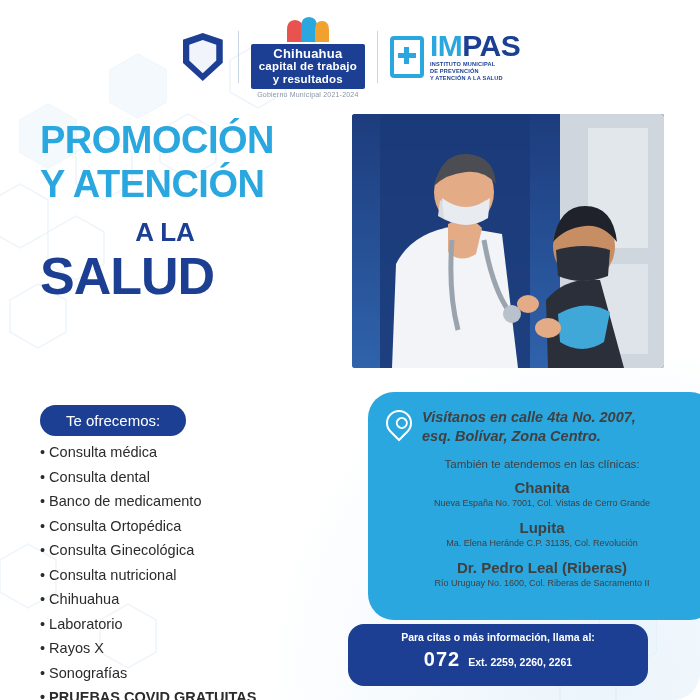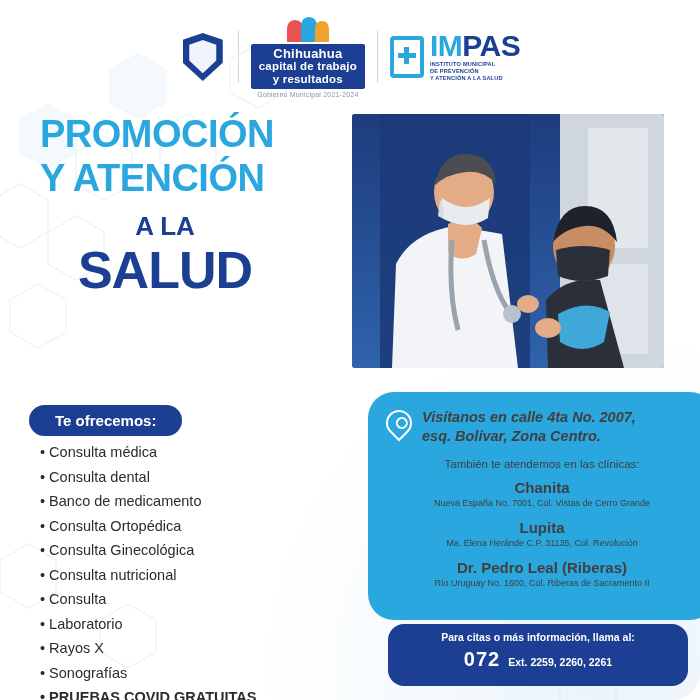--- a/index.html
+++ b/index.html
@@ -70,51 +70,51 @@
   }
   .impas-text .impas-word { font-size: 30px; font-weight: bold; line-height: 28px; letter-spacing: -.5px; }
   .impas-text .im { color: #2aa7df; }
   .impas-text .pas { color: #1c3f94; }
   .impas-text .impas-tag {
     font-size: 5.6px; color: #1c3f94; font-weight: bold; line-height: 7px;
     letter-spacing: .2px; margin-top: 1px;
   }
 
   
-  .title-wrap { position: absolute; left: 40px; top: 112px; width: 300px; }
+  .title-wrap { position: absolute; left: 40px; top: 118px; width: 300px; }
   .t1 {
     font-size: 38px; font-weight: bold; color: #2aa7df;
     line-height: 44px; letter-spacing: -.5px;
   }
   .t2 {
     font-size: 38px; font-weight: bold; color: #2aa7df;
     line-height: 44px; letter-spacing: -.5px;
   }
   .t3 {
     font-size: 26px; font-weight: bold; color: #1c3f94;
     line-height: 36px; margin-top: 8px; text-align: center;
     width: 250px;
   }
   .t4 {
     font-size: 52px; font-weight: bold; color: #1c3f94;
-    line-height: 52px; text-align: center; width: 250px; letter-spacing: -1px;
+    line-height: 52px; text-align: left; width: 250px; letter-spacing: -1px;
   }
 
   
   .photo {
     position: absolute; left: 352px; top: 114px; width: 312px; height: 254px;
     border-radius: 3px; overflow: hidden;
     background: linear-gradient(160deg, #1f3d7a 0%, #2a5aa0 40%, #cfd8e4 100%);
   }
 
   
   .offer-pill {
-    position: absolute; left: 29px; top: 405px;
+    position: absolute; left: 40px; top: 405px;
     background: #1c3f94; color: #ffffff;
-    font-size: 15px; font-weight: bold;
+    font-size: 15px; font-weight: normal;
     padding: 7px 26px; border-radius: 16px;
   }
   .offer-list {
     position: absolute; left: 40px; top: 440px; width: 290px;
     color: #2b2b2b; font-size: 14.5px; line-height: 24.5px;
     list-style: none;
   }
   .offer-list li { white-space: nowrap; }
   .offer-list li.bold { font-weight: bold; }
 
@@ -141,21 +141,21 @@
   }
   .addr-sub {
     text-align: center; font-size: 11.5px; margin-top: 12px; font-weight: normal;
   }
   .clinic { text-align: center; margin-top: 9px; }
   .clinic-name { font-size: 15px; font-weight: bold; line-height: 18px; }
   .clinic-addr { font-size: 9px; line-height: 13px; }
 
   
   .phone-bar {
-    position: absolute; left: 388px; top: 624px; width: 300px; height: 62px;
+    position: absolute; left: 348px; top: 624px; width: 300px; height: 62px;
     background: #1c3f94; border-radius: 16px; color: #ffffff;
     text-align: center; padding-top: 7px;
   }
   .phone-label { font-size: 10.5px; font-weight: bold; }
   .phone-row { display: flex; align-items: baseline; justify-content: center; gap: 8px; margin-top: 1px; }
   .phone-num { font-size: 20px; font-weight: bold; letter-spacing: 1px; line-height: 30px; }
   .phone-ext { font-size: 10.5px; font-weight: bold; }
 </style>
 </head>
 <body>
@@ -270,21 +270,21 @@
   </div>
 
   <div class="offer-pill">Te ofrecemos:</div>
   <ul class="offer-list">
     <li>• Consulta médica</li>
     <li>• Consulta dental</li>
     <li>• Banco de medicamento</li>
     <li>• Consulta Ortopédica</li>
     <li>• Consulta Ginecológica</li>
     <li>• Consulta nutricional</li>
-    <li>• Consulta</li>
+    <li>• Chihuahua</li>
     <li>• Laboratorio</li>
     <li>• Rayos X</li>
     <li>• Sonografías</li>
     <li class="bold">• PRUEBAS COVID GRATUITAS</li>
   </ul>
 
   <div class="addr-card">
     <div class="addr-top">
       <div class="pin"></div>
       <div class="addr-main">

